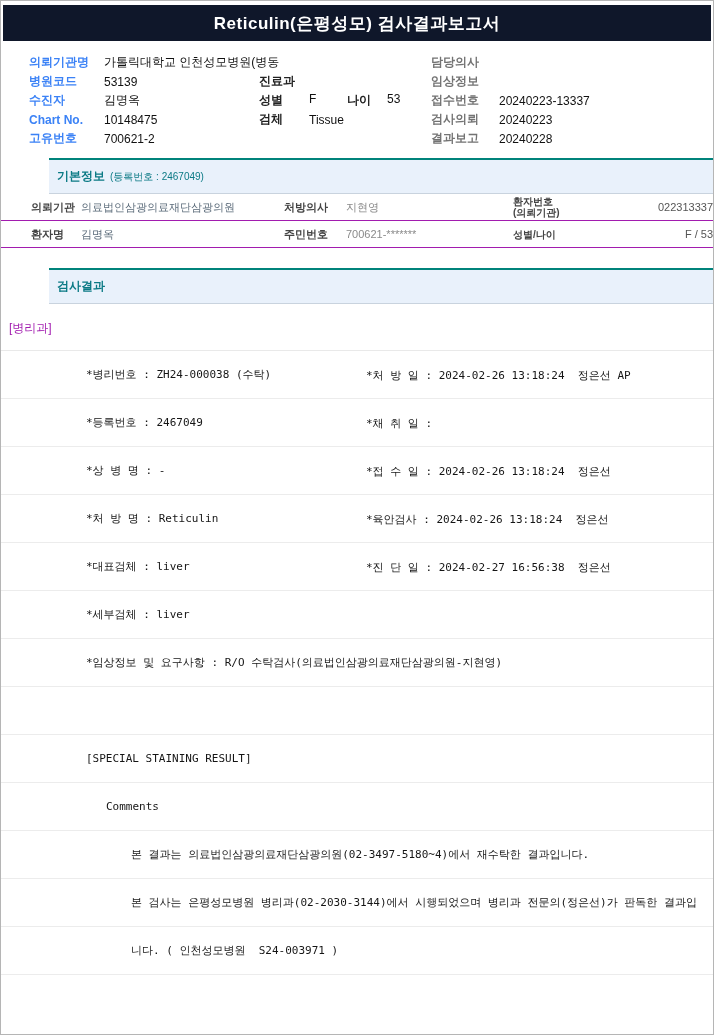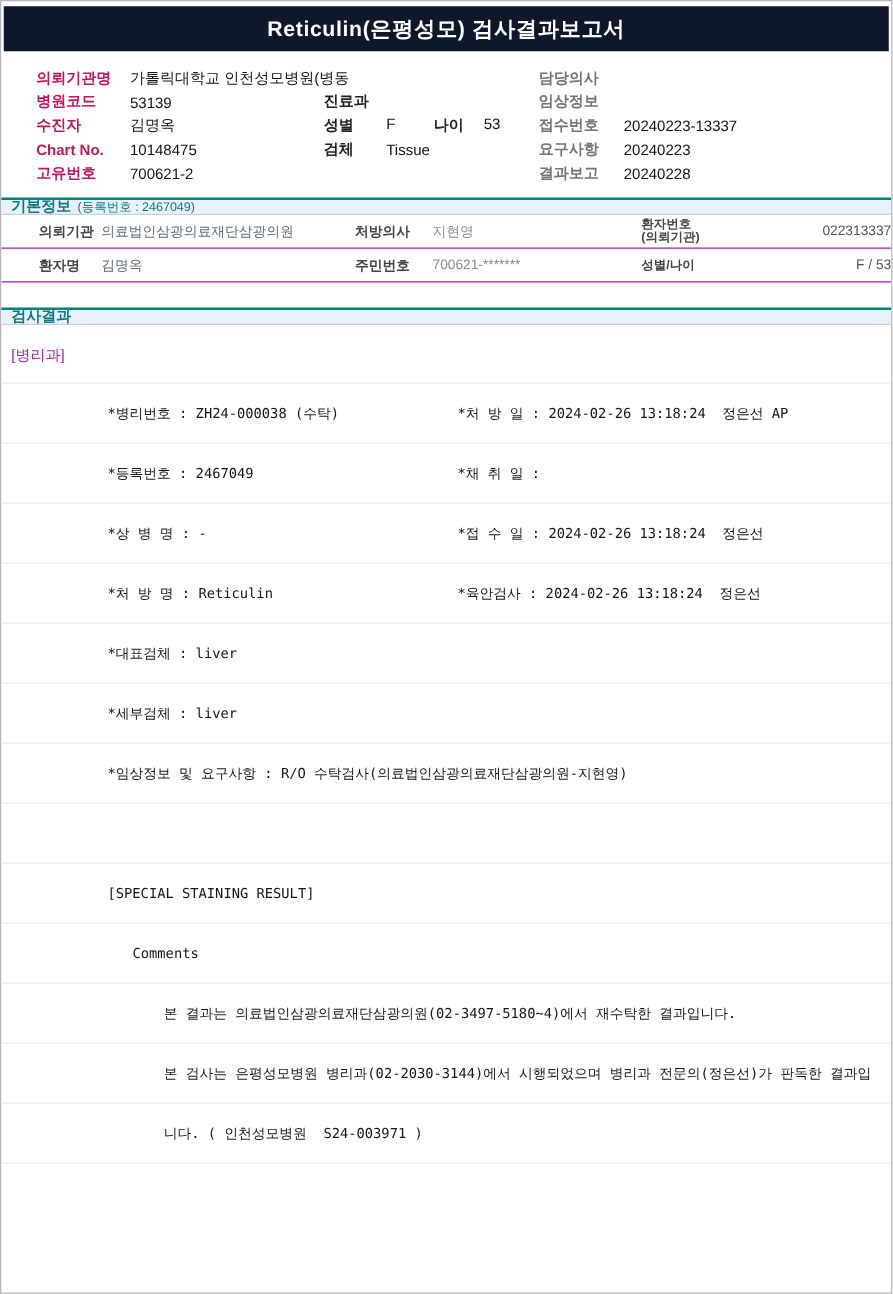--- a/index.html
+++ b/index.html
@@ -11,35 +11,35 @@
   
   .titlebar {
     margin:4px 2px 0 2px; height:36px; background:#0f172a;
     display:flex; align-items:center; justify-content:center;
   }
   .titlebar h1 { color:#fff; font-size:17px; font-weight:bold; letter-spacing:0.5px; }
 
   
   .pinfo { padding:12px 0 10px 0; }
   .irow { display:flex; align-items:center; height:19px; font-size:12px; color:#111; }
-  .il1 { margin-left:28px; width:75px; font-weight:bold; color:#be185d; white-space:nowrap; }
+  .il1 { margin-left:28px; width:75px; font-weight:bold; color:#3b82f6; white-space:nowrap; }
   .iv1 { width:155px; white-space:nowrap; }
   .il2 { width:50px; font-weight:bold; color:#222; white-space:nowrap; }
   .iv2wrap { width:122px; display:flex; }
   .iv2 { width:38px; white-space:nowrap; }
   .il2b { width:40px; font-weight:bold; color:#222; white-space:nowrap; }
   .iv2b { flex:1; white-space:nowrap; }
   .il3 { width:68px; font-weight:bold; color:#737373; white-space:nowrap; }
   .iv3 { flex:1; white-space:nowrap; }
 
   
   .secbar {
     border-top:2px solid #00837B; border-bottom:1px solid #c9d3de;
-    background:#E9F1FB; height:14px; display:flex; align-items:center;
-    padding-left:8px; color:#0B7A85; font-size:12px; font-weight:bold;
+    background:#E9F1FB; height:36px; display:flex; align-items:center;
+    padding-left:8px; color:#0B7A85; font-size:12px; font-weight:bold;margin-left:48px;
   }
   .secbar .sub { font-size:10px; font-weight:normal; margin-left:5px; color:#0B7A85; }
 
   
   .btrow { display:flex; align-items:center; height:27px; border-bottom:1px solid #a21caf; font-size:11px; }
   .bl1 { margin-left:30px; width:50px; font-weight:bold; color:#444; white-space:nowrap; }
   .bv1 { width:203px; color:#5b6b7a; white-space:nowrap; }
   .bl2 { width:62px; font-weight:bold; color:#444; white-space:nowrap; }
   .bv2 { width:167px; color:#8a8a8a; white-space:nowrap; }
   .bl3 { width:73px; font-weight:bold; color:#444; font-size:10px; line-height:11px; }
@@ -109,21 +109,21 @@
     </div>
     <div class="irow">
       <span class="il1">Chart No.</span>
       <span class="iv1">10148475</span>
       <span class="il2">검체</span>
       <span class="iv2wrap">
           <span class="iv2">Tissue</span>
           <span class="il2b"></span>
           <span class="iv2b"></span>
         </span>
-      <span class="il3">요구사항</span>
+      <span class="il3">검사의뢰</span>
       <span class="iv3">20240223</span>
     </div>
     <div class="irow">
       <span class="il1">고유번호</span>
       <span class="iv1">700621-2</span>
       <span class="il2"></span>
       <span class="iv2wrap">
           <span class="iv2"></span>
           <span class="il2b"></span>
           <span class="iv2b"></span>
@@ -183,20 +183,21 @@
     <div class="prow">
       <span class="pl ind0">*상 병 명 : -</span>
       <span class="pr">*접 수 일 : 2024-02-26 13:18:24  정은선</span>
     </div>
     <div class="prow">
       <span class="pl ind0">*처 방 명 : Reticulin</span>
       <span class="pr">*육안검사 : 2024-02-26 13:18:24  정은선</span>
     </div>
     <div class="prow">
       <span class="pl ind0">*대표검체 : liver</span>
+      <span class="pr">*진 단 일 : 2024-02-27 16:56:38  정은선</span>
     </div>
     <div class="prow">
       <span class="pl ind0">*세부검체 : liver</span>
       <span class="pr"></span>
     </div>
     <div class="prow">
       <span class="pl ind0">*임상정보 및 요구사항 : R/O 수탁검사(의료법인삼광의료재단삼광의원-지현영)</span>
       <span class="pr"></span>
     </div>
     <div class="prow">

